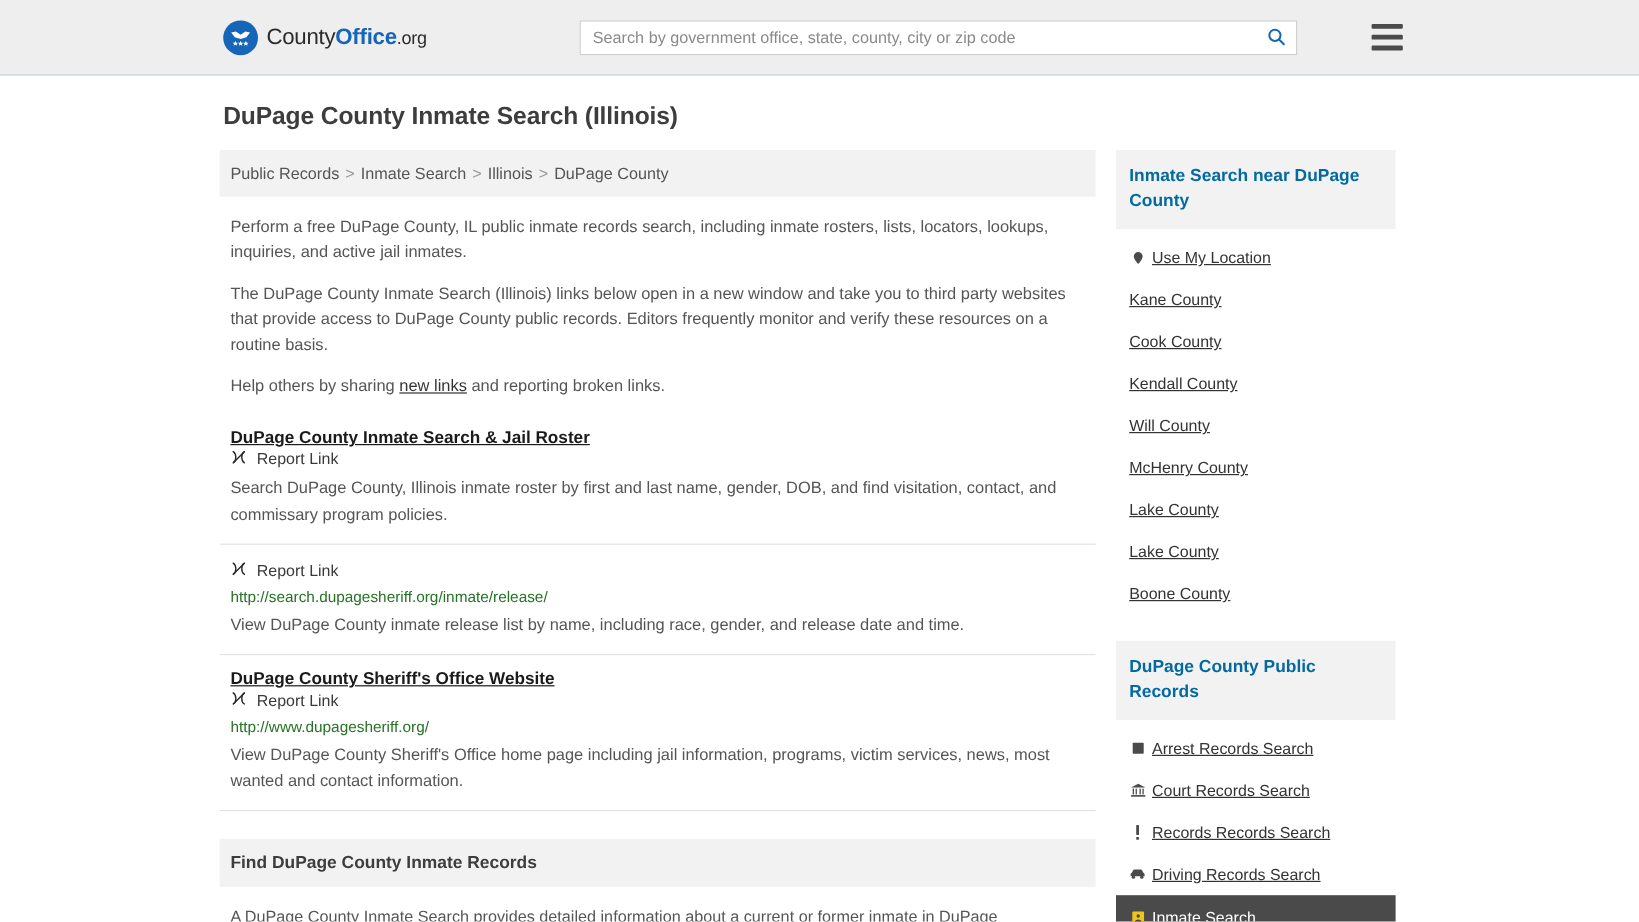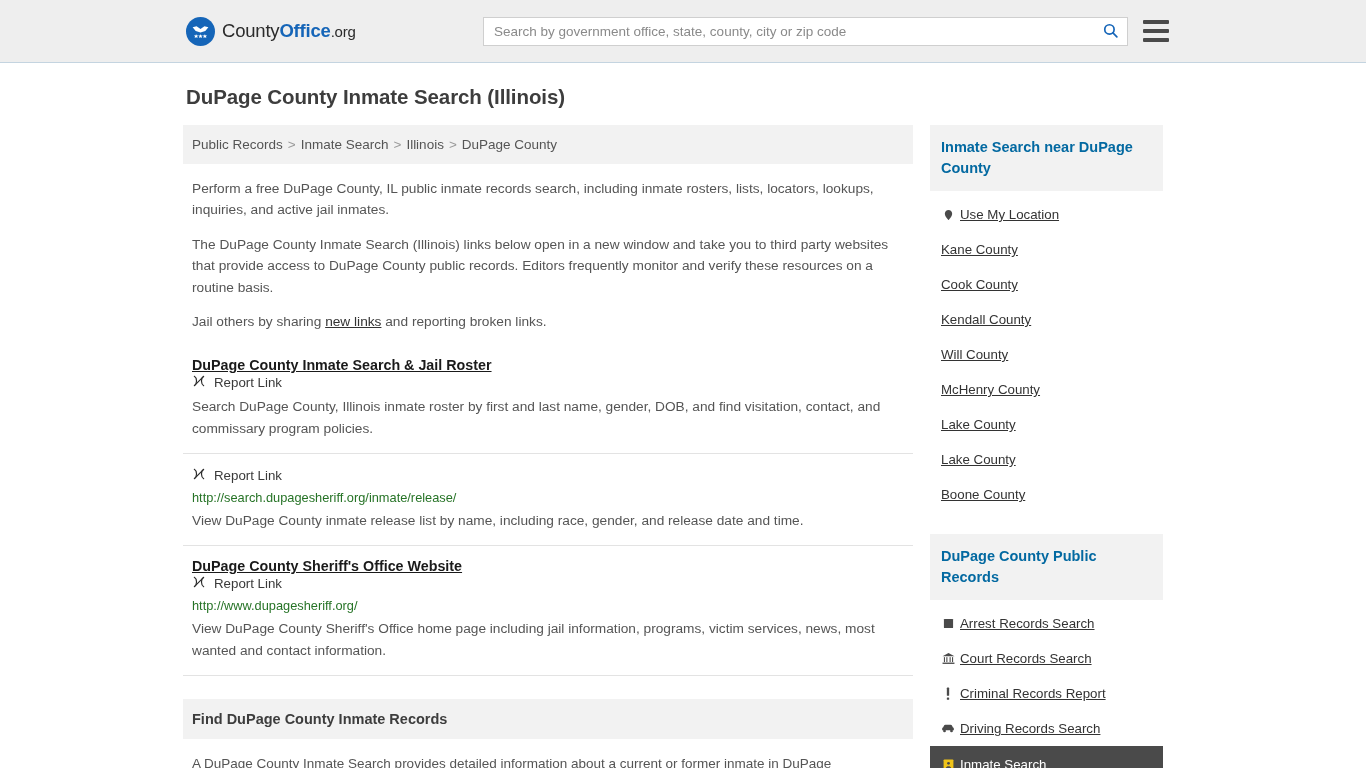--- a/index.html
+++ b/index.html
@@ -50,21 +50,21 @@
     white-space: nowrap;
   }
   .logo-text .t1 { color: #2b2b2b; }
   .logo-text .t2 { color: #1565b8; font-weight: bold; }
   .logo-text .t3 { color: #2b2b2b; font-size: 15px; }
 
   .search-wrap {
     position: absolute;
     left: 300px;
     top: 17px;
-    width: 645px;
+    width: 598px;
     height: 29px;
     background: #ffffff;
     border: 1px solid #cfcfcf;
     display: flex;
     align-items: center;
   }
   .search-input {
     flex: 1;
     border: none;
     outline: none;
@@ -287,21 +287,21 @@
 
     <div class="main-col">
 
       <div class="breadcrumb">
         <a href="#">Public Records</a><span class="sep">&gt;</span><a href="#">Inmate Search</a><span class="sep">&gt;</span><a href="#">Illinois</a><span class="sep">&gt;</span><a href="#">DuPage County</a>
       </div>
 
       <div class="intro">
         <p>Perform a free DuPage County, IL public inmate records search, including inmate rosters, lists, locators, lookups, inquiries, and active jail inmates.</p>
         <p>The DuPage County Inmate Search (Illinois) links below open in a new window and take you to third party websites that provide access to DuPage County public records. Editors frequently monitor and verify these resources on a routine basis.</p>
-        <p><span>Jail others by sharing </span><a href="#">new links</a><span> and reporting broken links.</span></p>
+        <p><span>Help others by sharing </span><a href="#">new links</a><span> and reporting broken links.</span></p>
       </div>
 
       <div class="result">
         <div class="result-head">
           <a href="#" class="result-title">DuPage County Inmate Search &amp; Jail Roster</a>
           <span class="report-link">
             <span>
               <svg width="14" height="14" viewBox="0 0 24 24" fill="none" stroke="#2a2a2a" stroke-width="2" stroke-linecap="round">
                 <path d="M4 4 C9 7, 9 17, 4 20"></path>
                 <path d="M20 4 C15 7, 15 17, 20 20"></path>
@@ -424,21 +424,21 @@
             <a href="#">Court Records Search</a>
           </div>
 
           <div class="side-item">
             <span class="side-icon">
               <svg width="8" height="14" viewBox="0 0 10 24" fill="#4a4a4a">
                 <rect x="3" y="1" width="4" height="14" rx="1"></rect>
                 <rect x="3" y="18" width="4" height="4" rx="1"></rect>
               </svg>
             </span>
-            <a href="#">Criminal Records Report</a>
+            <a href="#">Records Records Search</a>
           </div>
 
           <div class="side-item">
             <span class="side-icon">
               <svg width="15" height="11" viewBox="0 0 24 16" fill="#4a4a4a">
                 <path d="M2 11 L2 8 C2 7 2.6 6.4 3.5 6.2 L5.5 2.6 C5.9 1.8 6.6 1.4 7.5 1.4 L16.5 1.4 C17.4 1.4 18.1 1.8 18.5 2.6 L20.5 6.2 C21.4 6.4 22 7 22 8 L22 11 Z"></path>
                 <circle cx="6" cy="12.2" r="2.4"></circle>
                 <circle cx="18" cy="12.2" r="2.4"></circle>
               </svg>
             </span>

